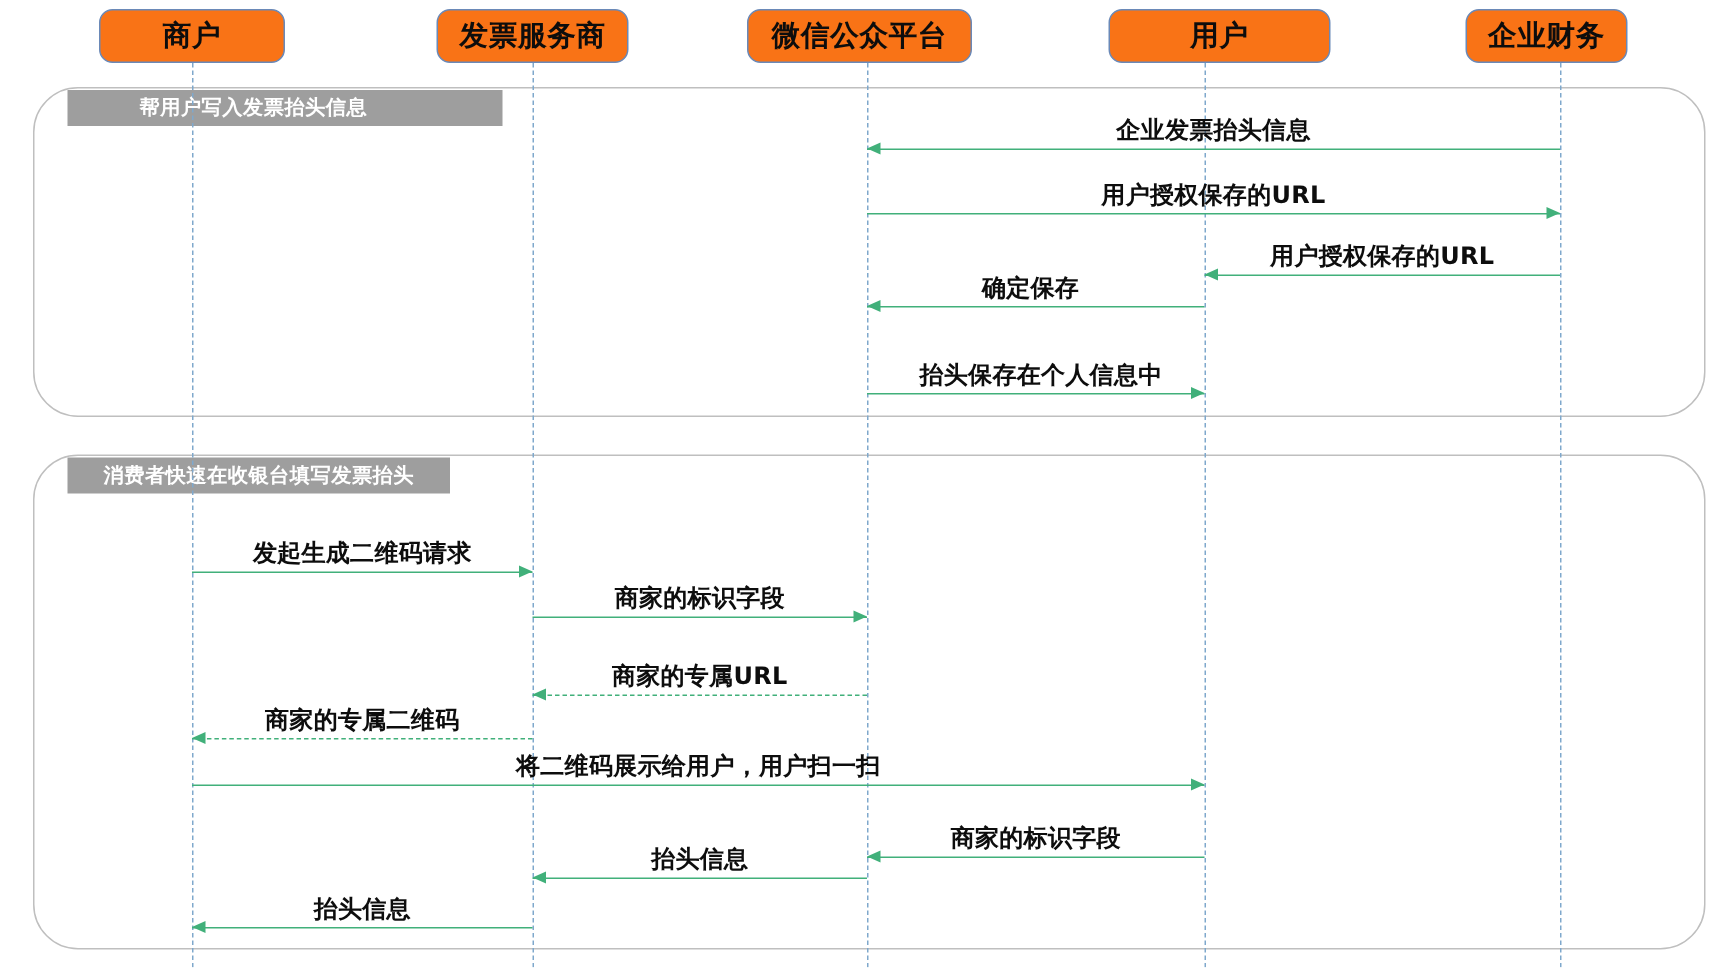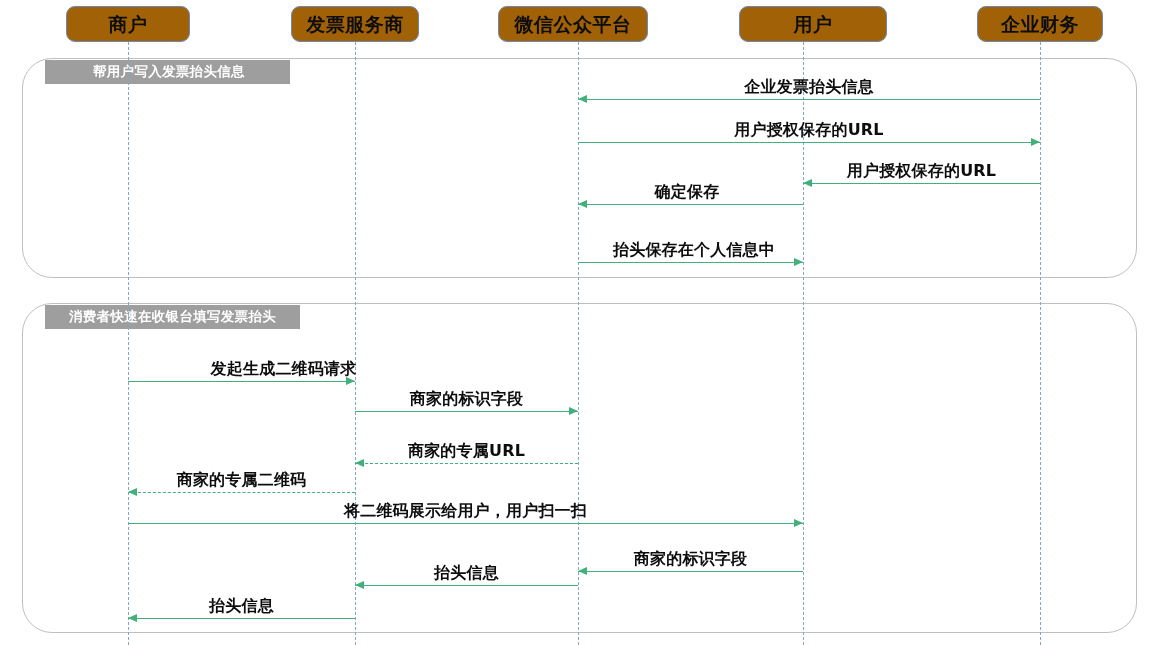--- a/index.html
+++ b/index.html
@@ -17,21 +17,21 @@
     background: #ffffff;
     overflow: hidden;
   }
 
   
   .participant-box {
     position: absolute;
     box-sizing: border-box;
     border: 1.4px solid #6A89B8;
     border-radius: 9px;
-    background: #a16207;
+    background: #f97316;
     display: flex;
     align-items: center;
     justify-content: center;
     height: 36px;
     top: 6px;
   }
   .participant-label {
     font-size: 19px;
     font-weight: 700;
     color: #0d0d0d;
@@ -108,21 +108,21 @@
     letter-spacing: 0.2px;
     transform: translateX(-50%);
   }
 </style>
 </head>
 <body>
 
 <div id="canvas">
   <div id="frames-layer">
       <div class="frame" style="left: 22px; top: 58px; width: 1115px; height: 220px;"></div>
-      <div class="frame-tab" style="left: 45px; top: 60px; width: 245px; padding-left: 48px;">
+      <div class="frame-tab" style="left: 45px; top: 60px; width: 290px; padding-left: 48px;">
         <span class="frame-tab-label">帮用户写入发票抬头信息</span>
       </div>
       <div class="frame" style="left: 22px; top: 303px; width: 1115px; height: 330px;"></div>
       <div class="frame-tab" style="left: 45px; top: 305px; width: 255px;">
         <span class="frame-tab-label">消费者快速在收银台填写发票抬头</span>
       </div>
     </div>
   <div id="lifelines-layer">
       <div class="lifeline" style="left: 128px;"></div>
       <div class="lifeline" style="left: 355px;"></div>
@@ -141,21 +141,21 @@
       <div class="msg-head left" style="top: 179.3px; left: 803px;"></div>
       <div class="msg-label" style="left: 921.5px; top: 163px;">用户授权保存的URL</div>
       <div class="msg-line" style="left: 578px; top: 204px; width: 225px;"></div>
       <div class="msg-head left" style="top: 200.3px; left: 578px;"></div>
       <div class="msg-label" style="left: 687px; top: 184px;">确定保存</div>
       <div class="msg-line" style="left: 578px; top: 262px; width: 225px;"></div>
       <div class="msg-head right" style="top: 258.3px; left: 794px;"></div>
       <div class="msg-label" style="left: 694px; top: 242px; text-align: center;">抬头保存在个人信息中</div>
       <div class="msg-line" style="left: 128px; top: 381px; width: 227px;"></div>
       <div class="msg-head right" style="top: 377.3px; left: 346px;"></div>
-      <div class="msg-label" style="left: 241.5px; top: 361px; margin-left: 42px;">发起生成二维码请求</div>
+      <div class="msg-label" style="left: 241.5px; top: 361px;">发起生成二维码请求</div>
       <div class="msg-line" style="left: 355px; top: 411px; width: 223px;"></div>
       <div class="msg-head right" style="top: 407.3px; left: 569px;"></div>
       <div class="msg-label" style="left: 466.5px; top: 391px;">商家的标识字段</div>
       <div class="msg-line dashed" style="left: 355px; top: 463px; width: 223px;"></div>
       <div class="msg-head left" style="top: 459.3px; left: 355px;"></div>
       <div class="msg-label" style="left: 466.5px; top: 443px;">商家的专属URL</div>
       <div class="msg-line dashed" style="left: 128px; top: 492px; width: 227px;"></div>
       <div class="msg-head left" style="top: 488.3px; left: 128px;"></div>
       <div class="msg-label" style="left: 241.5px; top: 472px;">商家的专属二维码</div>
       <div class="msg-line" style="left: 128px; top: 523px; width: 675px;"></div>
@@ -177,17 +177,17 @@
       </div>
       <div class="participant-box" style="left: 291px; width: 128px;">
         <span class="participant-label">发票服务商</span>
       </div>
       <div class="participant-box" style="left: 498px; width: 150px;">
         <span class="participant-label">微信公众平台</span>
       </div>
       <div class="participant-box" style="left: 739px; width: 148px;">
         <span class="participant-label">用户</span>
       </div>
-      <div class="participant-box" style="left: 977px; width: 126px;">
+      <div class="participant-box" style="left: 977px; width: 108px;">
         <span class="participant-label">企业财务</span>
       </div>
     </div>
 </div>
 
 </body></html>

